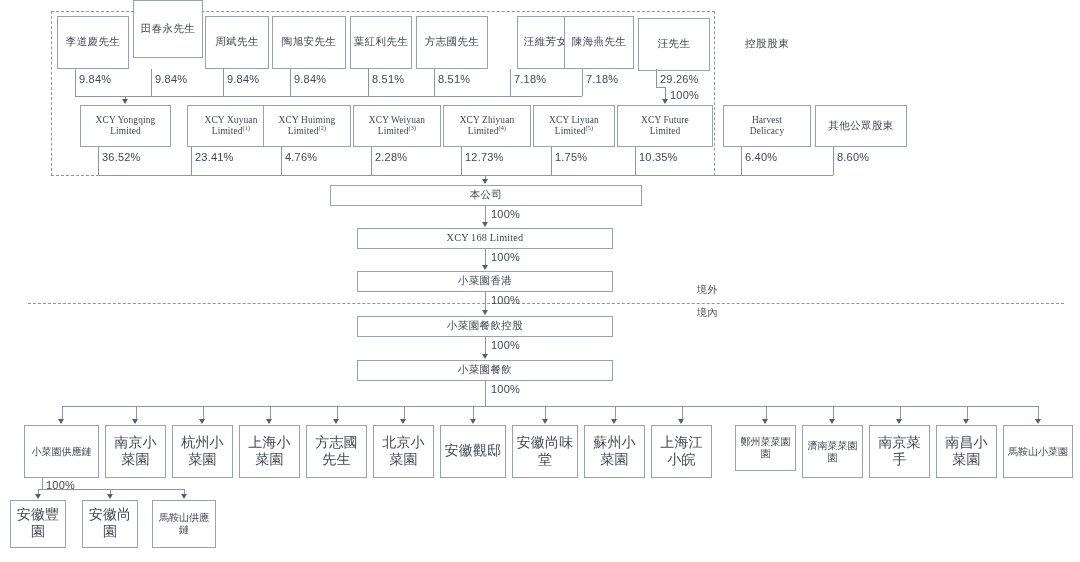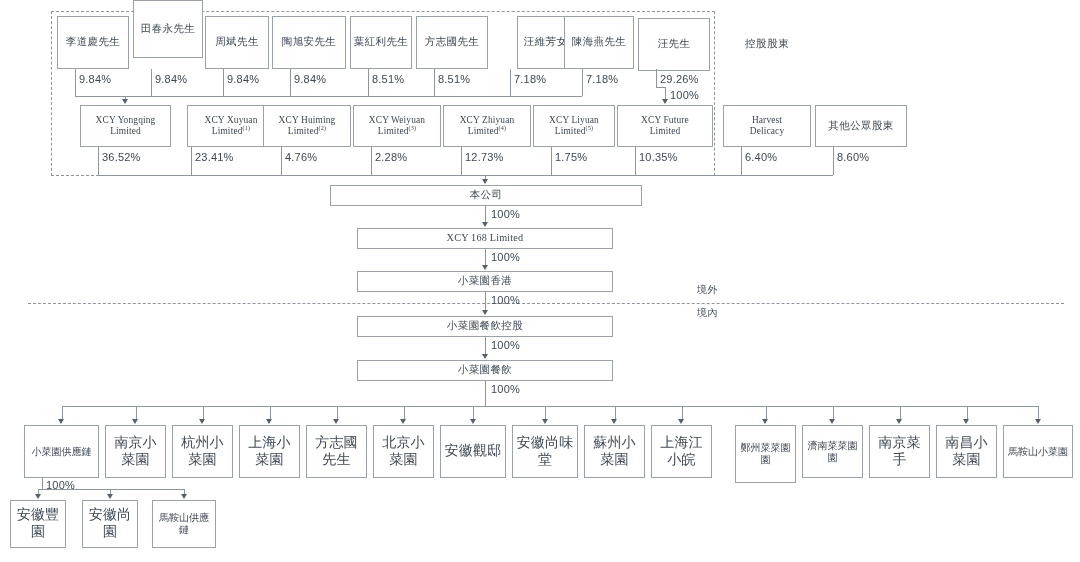--- a/index.html
+++ b/index.html
@@ -204,21 +204,21 @@
       </div>
       <div class="box" style="left:512px;top:425px;width:66px;height:53px;">
         <span class="t cn-sm">安徽尚味堂</span>
       </div>
       <div class="box" style="left:584px;top:425px;width:61px;height:53px;">
         <span class="t cn-sm">蘇州小菜園</span>
       </div>
       <div class="box" style="left:651px;top:425px;width:61px;height:53px;">
         <span class="t cn-sm">上海江小皖</span>
       </div>
-      <div class="box" style="left:735px;top:425px;width:61px;height:58px;">
+      <div class="box" style="left:735px;top:425px;width:61px;height:46px;">
         <span class="t cn-xs">鄭州菜菜園園</span>
       </div>
       <div class="box" style="left:802px;top:425px;width:61px;height:53px;">
         <span class="t cn-xs">濟南菜菜園園</span>
       </div>
       <div class="box" style="left:869px;top:425px;width:61px;height:53px;">
         <span class="t cn-sm">南京菜手</span>
       </div>
       <div class="box" style="left:936px;top:425px;width:61px;height:53px;">
         <span class="t cn-sm">南昌小菜園</span>

